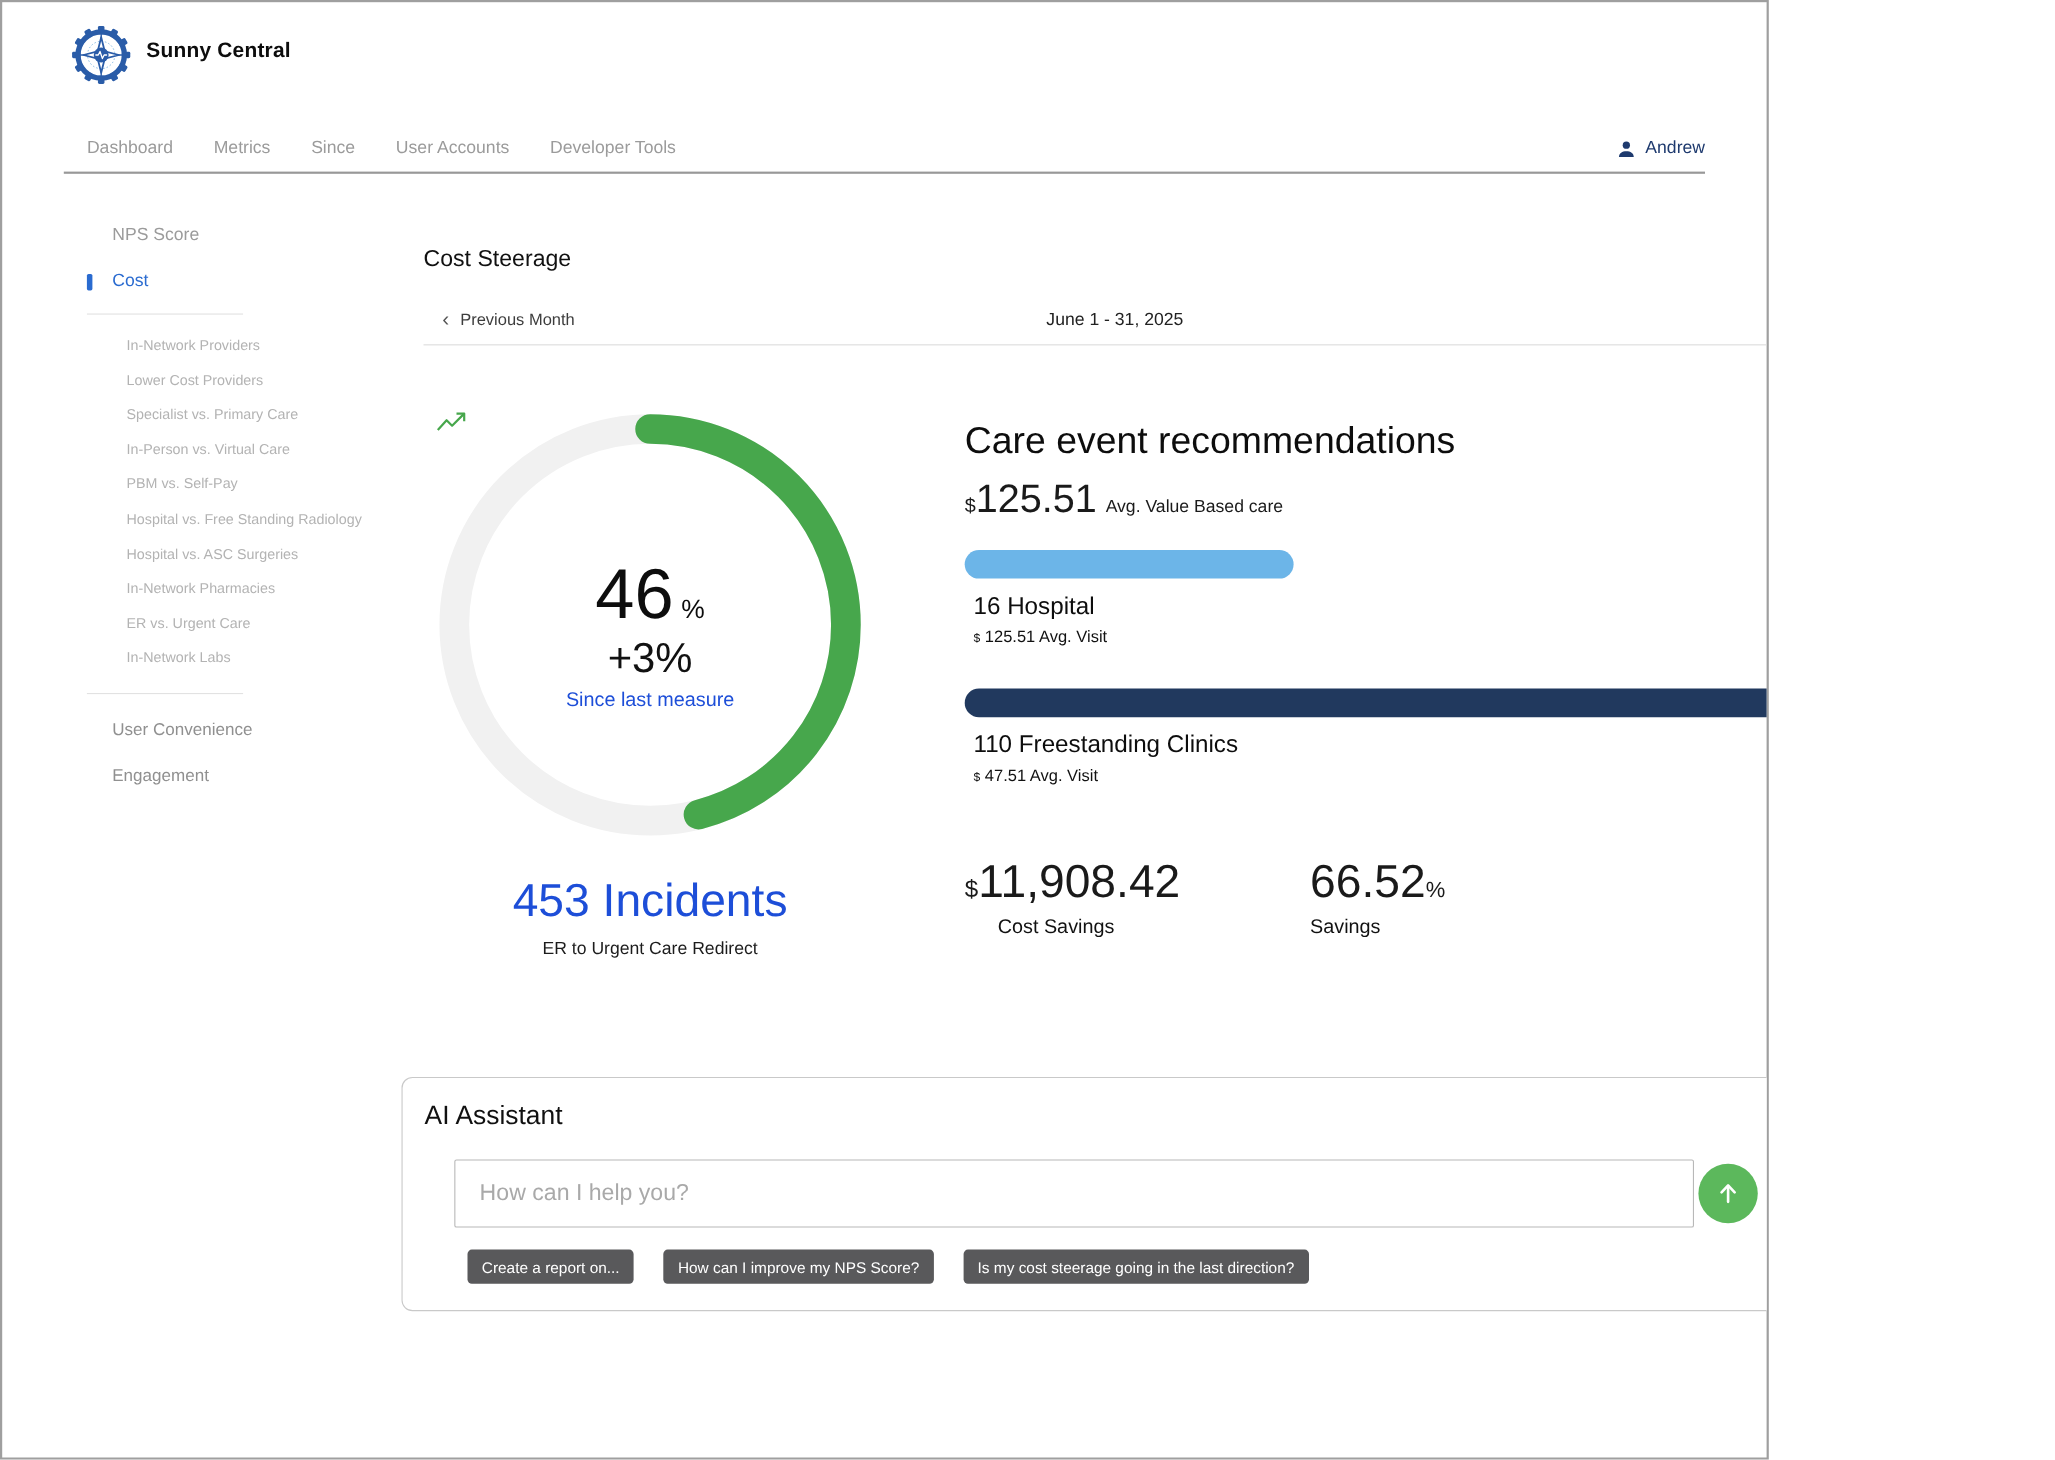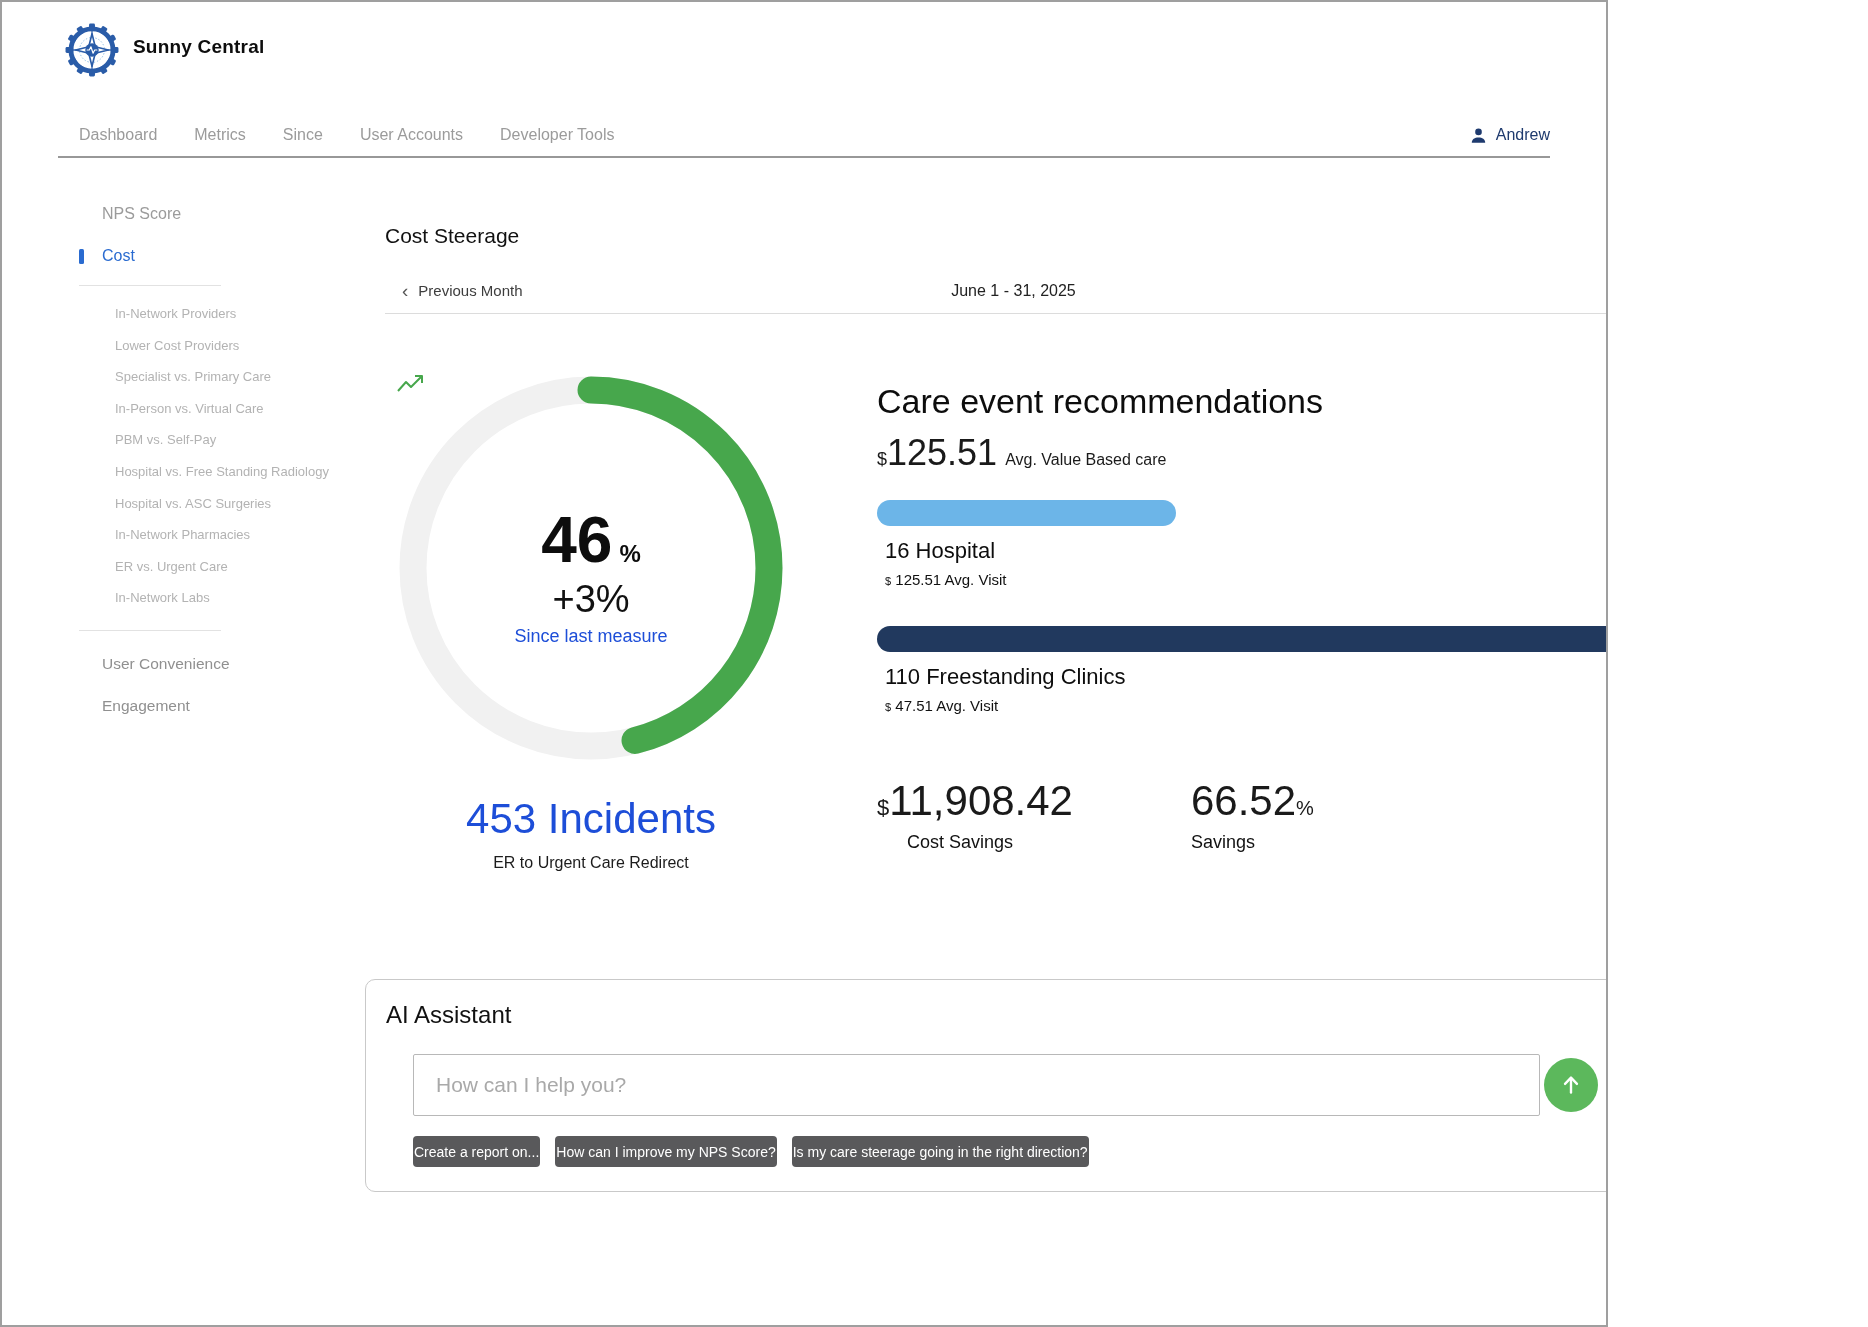--- a/index.html
+++ b/index.html
@@ -44,21 +44,21 @@
                 font-size:15px; color:#3d3d3d; cursor:pointer; }
   .prev-chevron { font-size:19px; line-height:15px; color:#555; }
   .period-range { position:absolute; left:0; right:0; top:12px; text-align:center;
                   font-size:16px; color:#222; }
 
   
   .gauge-wrap { position:absolute; left:394px; top:371px; width:390px; height:390px; }
   .gauge-wrap svg { position:absolute; left:0; top:0; }
   .gauge-center { position:absolute; inset:0; display:flex; flex-direction:column;
                   align-items:center; justify-content:center; padding-top:18px; }
-  .gauge-value-row { line-height:1;font-weight:bold; }
+  .gauge-value-row { line-height:1; }
   .gauge-value { font-size:64px; color:#0d0d0d; }
   .gauge-unit { font-size:24px; color:#0d0d0d; margin-left:7px; }
   .gauge-delta-row { display:flex; align-items:center; gap:10px; margin-top:8px; }
   .gauge-delta { font-size:38px; color:#111; line-height:1; }
   .gauge-caption { font-size:18px; color:#1d4ed8; margin-top:8px; }
   .incidents { position:absolute; left:394px; top:793px; width:390px; text-align:center;
                font-size:42px; color:#1d4ed8; }
   .incidents-caption { position:absolute; left:394px; top:852px; width:390px; text-align:center;
                font-size:16px; color:#1c1c1c; }
 
@@ -88,23 +88,23 @@
              border:1px solid #c9c9c9; border-radius:10px; background:#fff; }
   .ai-title { position:absolute; left:20px; top:21px; font-size:24px; color:#111; }
   .ai-input { position:absolute; left:47px; top:74px; width:1127px; height:62px;
               border:1px solid #b8b8b8; border-radius:2px; font-size:21px; padding:0 22px;
               font-family:"Liberation Sans", sans-serif; color:#333; outline:none; }
   .ai-input::placeholder { color:#a9a9a9; }
   .ai-send { position:absolute; left:1178px; top:78px; width:54px; height:54px; border:none;
              border-radius:50%; background:#5cb85c; cursor:pointer;
              display:flex; align-items:center; justify-content:center; }
   .ai-chips { position:absolute; left:47px; top:156px; display:flex; gap:15px; }
-  .ai-chip { height:31px; padding:0 1px; background:#59595b; color:#fff; font-size:14px;
+  .ai-chip { height:31px; padding:0 13px; background:#59595b; color:#fff; font-size:14px;
              border:none; border-radius:4px; display:flex; align-items:center; cursor:pointer;
-             font-family:"Liberation Sans", sans-serif; white-space:nowrap; }
+             font-family:"Liberation Sans", sans-serif; white-space:nowrap;margin-left:12px; }
 </style>
 </head>
 <body>
 
 <div class="page">
 
   <svg class="logo" viewBox="0 0 100 100">
     <g fill="#2a5ca8">
       <g id="teeth">
           <rect x="44.5" y="1" width="11" height="14" rx="2.5" transform="rotate(0 50 50)"></rect>
@@ -249,17 +249,17 @@
     <input class="ai-input" type="text" placeholder="How can I help you?" style="">
     <button class="ai-send">
       <svg width="26" height="26" viewBox="0 0 24 24">
         <line x1="12" y1="19" x2="12" y2="6" stroke="#ffffff" stroke-width="2.2" stroke-linecap="round"></line>
         <polyline points="6.5,11 12,5.2 17.5,11" fill="none" stroke="#ffffff" stroke-width="2.2" stroke-linecap="round" stroke-linejoin="round"></polyline>
       </svg>
     </button>
     <div class="ai-chips">
       <button class="ai-chip">Create a report on...</button>
       <button class="ai-chip">How can I improve my NPS Score?</button>
-      <button class="ai-chip">Is my care steerage going in the right direction?</button>
+      <button class="ai-chip">Is my cost steerage going in the last direction?</button>
     </div>
   </div>
 
 </div>
 
 </body></html>

